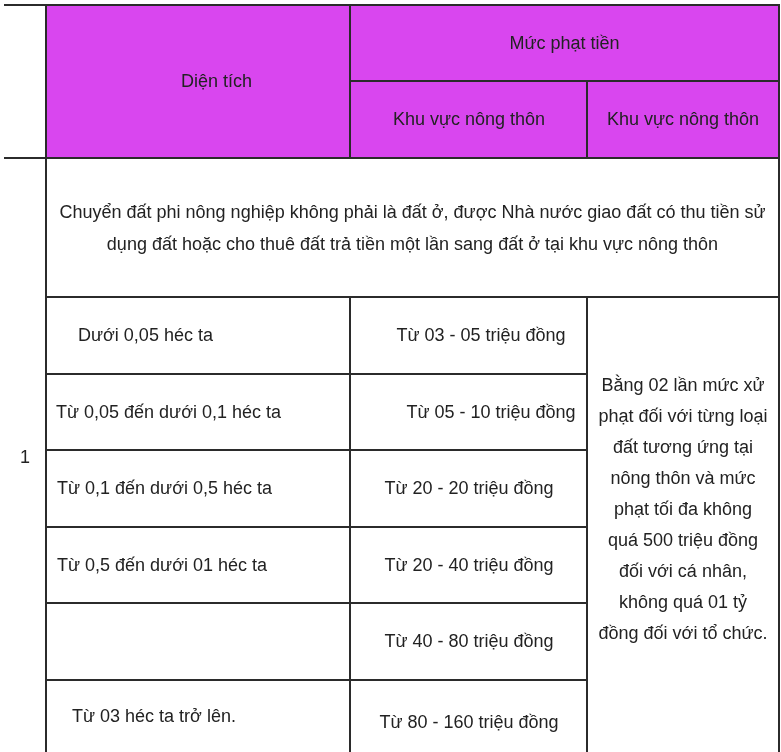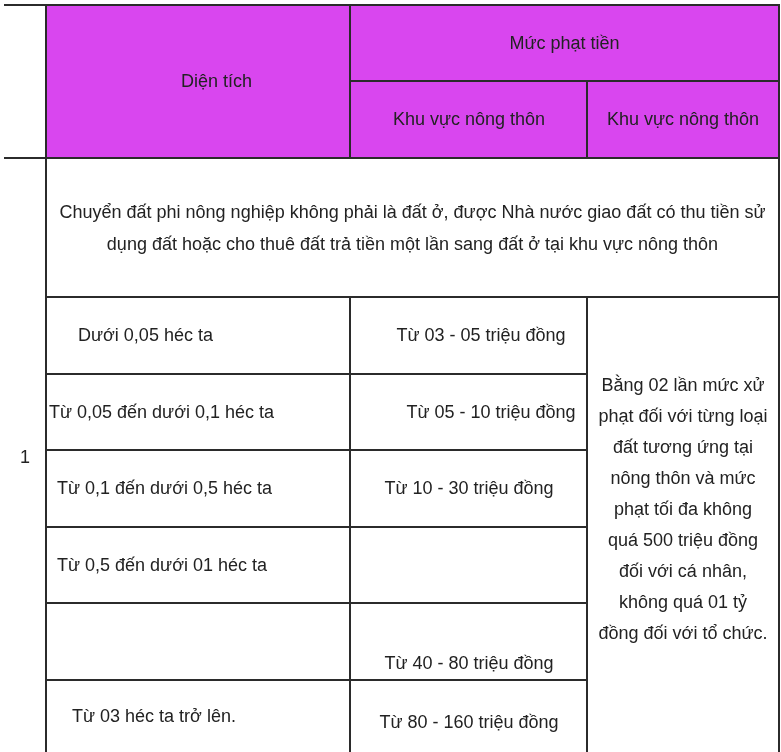--- a/index.html
+++ b/index.html
@@ -83,39 +83,42 @@
     <div class="desc-text">Chuyển đất phi nông nghiệp không phải là đất ở, được Nhà nước giao đất có thu tiền sử dụng đất hoặc cho thuê đất trả tiền một lần sang đất ở tại khu vực nông thôn</div>
   </div>
 
   <div class="cell left" style="left:47px; top:298px; width:244px; height:75px;margin-left:21px;">
     <span>Dưới 0,05 héc ta</span>
   </div>
   <div class="cell center" style="left:351px; top:298px; width:236px; height:75px;margin-left:12px;">
     <span>Từ 03 - 05 triệu đồng</span>
   </div>
 
-  <div class="cell left" style="left:39px; top:375px; width:303px; height:75px;">
+  <div class="cell left" style="left:46px; top:375px; width:303px; height:75px;">
     <span>Từ 0,05 đến dưới 0,1 héc ta</span>
   </div>
   <div class="cell center" style="left:351px; top:375px; width:236px; height:75px;padding-left:44px;">
     <span>Từ 05 - 10 triệu đồng</span>
   </div>
 
   <div class="cell left" style="left:47px; top:451px; width:289px; height:75px;">
     <span>Từ 0,1 đến dưới 0,5 héc ta</span>
   </div>
   <div class="cell center" style="left:351px; top:451px; width:236px; height:75px;">
-    <span>Từ 10 - 30 triệu đồng</span>
+    <span>Từ 20 - 20 triệu đồng</span>
   </div>
 
   <div class="cell left" style="left:47px; top:528px; width:259px; height:75px;">
     <span>Từ 0,5 đến dưới 01 héc ta</span>
   </div>
+  <div class="cell center" style="left:351px; top:528px; width:236px; height:75px;">
+    <span>Từ 20 - 40 triệu đồng</span>
+  </div>
 
-  <div class="cell center" style="left:351px; top:604px; width:236px; height:75px;align-items:flex-end;">
+  <div class="cell center" style="left:351px; top:604px; width:236px; height:75px;">
     <span>Từ 40 - 80 triệu đồng</span>
   </div>
 
   <div class="cell left" style="left:47px; top:681px; width:303px; height:71px;padding-left:25px;">
     <span>Từ 03 héc ta trở lên.</span>
   </div>
   <div class="cell center" style="left:351px; top:681px; width:236px; height:82px;">
     <span>Từ 80 - 160 triệu đồng</span>
   </div>
 

